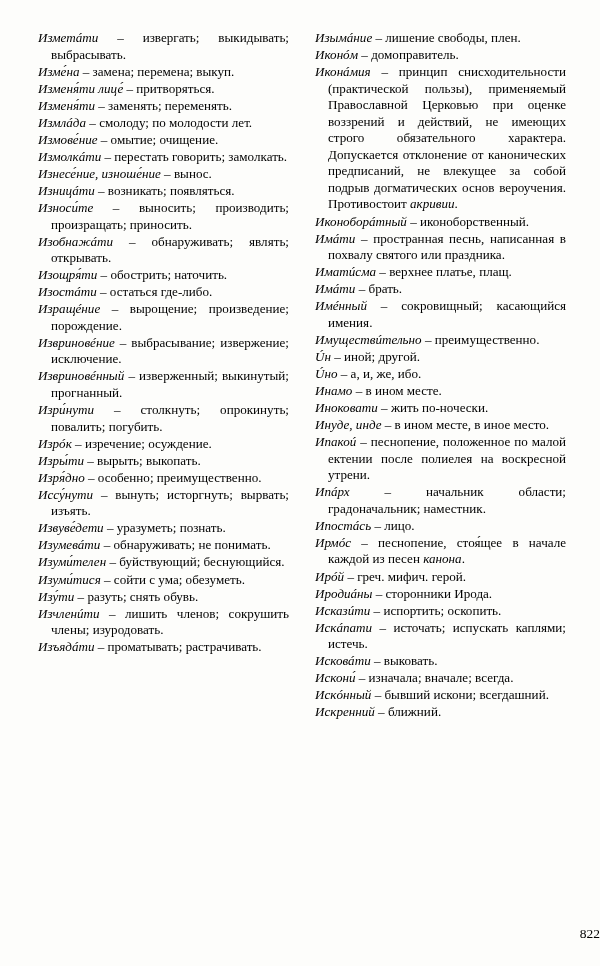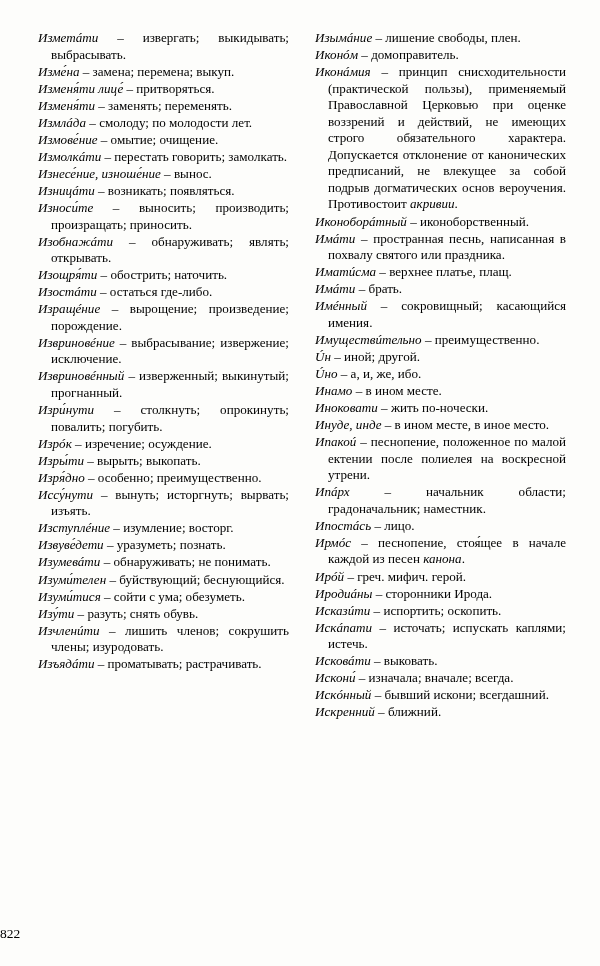--- a/index.html
+++ b/index.html
@@ -48,21 +48,21 @@
     font-style: italic;
   }
   .it {
     font-style: italic;
   }
   .folio {
     position: absolute;
     left: 0;
     top: 926px;
     width: 600px;
-    text-align: left;
+    text-align: right;
     font-size: 13.5px;
     font-family: "Liberation Serif", "DejaVu Serif", serif;
   }
 </style>
 </head>
 <body>
 
 <div class="page">
   <div class="columns">
     <div class="col">
@@ -80,21 +80,20 @@
       <p class="entry"><span class="hw">Изощря́ти</span><span> – обострить; наточить.</span></p>
       <p class="entry"><span class="hw">Изостáти</span><span> – остаться где-либо.</span></p>
       <p class="entry"><span class="hw">Изращéние</span><span> – вырощение; произвeдение; порождение.</span></p>
       <p class="entry"><span class="hw">Извриновéние</span><span> – выбрасывание; извержение; исключение.</span></p>
       <p class="entry"><span class="hw">Извриновéнный</span><span> – изверженный; выкинутый; прогнанный.</span></p>
       <p class="entry"><span class="hw">Изри́нути</span><span> – столкнуть; опрокинуть; повалить; погубить.</span></p>
       <p class="entry"><span class="hw">Изрóк</span><span> – изречение; осуждение.</span></p>
       <p class="entry"><span class="hw">Изры́ти</span><span> – вырыть; выкопать.</span></p>
       <p class="entry"><span class="hw">Изря́дно</span><span> – особенно; преимущественно.</span></p>
       <p class="entry"><span class="hw">Иссу́нути</span><span> – вынуть; исторгнуть; вырвать; изъять.</span></p>
-      <p class="entry"><span class="hw">Изступлéние</span><span> – изумление; восторг.</span></p>
       <p class="entry"><span class="hw">Извуве́дети</span><span> – уразуметь; познать.</span></p>
       <p class="entry"><span class="hw">Изумевáти</span><span> – обнаруживать; не понимать.</span></p>
       <p class="entry"><span class="hw">Изуми́телен</span><span> – буйствующий; беснующийся.</span></p>
       <p class="entry"><span class="hw">Изуми́тися</span><span> – сойти с ума; обезуметь.</span></p>
       <p class="entry"><span class="hw">Изу́ти</span><span> – разуть; снять обувь.</span></p>
       <p class="entry"><span class="hw">Изчленúти</span><span> – лишить членов; сокрушить члены; изуродовать.</span></p>
       <p class="entry"><span class="hw">Изъядáти</span><span> – проматывать; растрачивать.</span></p>
     </div>
     <div class="col">
       <p class="entry"><span class="hw">Изымáние</span><span> – лишение свободы, плен.</span></p>

